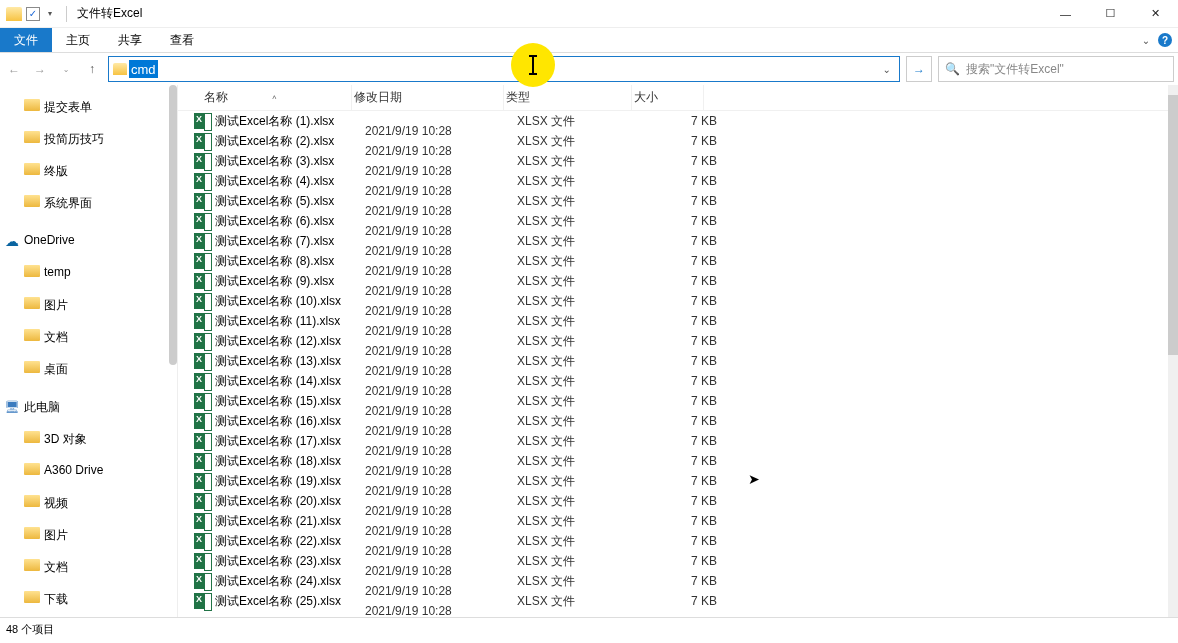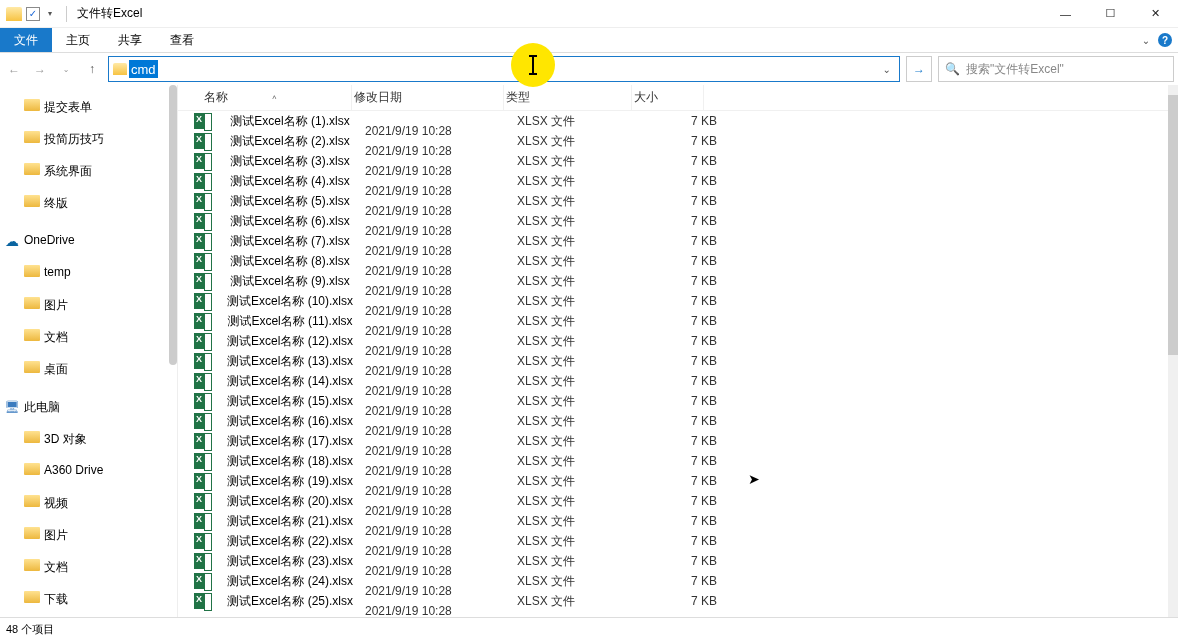--- a/index.html
+++ b/index.html
@@ -52,21 +52,21 @@
     .col-type { width: 128px; }
     .col-size { width: 72px; text-align: right; }
     .sort-asc { font-size: 8px; color: #666; margin-left: 4px;}
     .col-border { border-right: 1px solid #f0f0f0; height: 100%; display: flex; align-items: center; padding-left: 2px;}
 
     .filelist { flex:1; overflow: hidden;}
     .file-row { display: flex; align-items: center; height: 20px; padding-left: 16px; font-size: 12px; }
     .file-icon { width: 16px; height: 16px; display: inline-block; background: #217346; position: relative; margin-right: 5px; }
     .file-icon::before { content: 'X'; position: absolute; left: 2px; top: 1px; color: #fff; font-size: 9px; font-weight: bold; }
     .file-icon::after { content: ''; position: absolute; right: -2px; top: 0; width: 6px; height: 16px; background: #fff; border: 1px solid #217346;}
-    .cell-name { width: 150px; white-space: nowrap; text-align: center;}
+    .cell-name { width: 150px; white-space: nowrap;}
     .cell-date { width: 152px; color: #333; margin-top: 19px;}
     .cell-type { width: 128px; color: #333;}
     .cell-size { width: 72px; text-align: right; color: #333;}
     .file-scroll { position:absolute; right:0; top:0; width:10px; height:100%; background:#f0f0f0;}
     .file-scroll-thumb { position:absolute; right:0; top:10px; width:10px; height:260px; background:#ccc;}
 
     .statusbar { height: 24px; border-top: 1px solid #ddd; display: flex; align-items: center; padding: 0 6px; font-size: 11px; }
 
     .highlight-circle { position: absolute; width: 44px; height: 44px; background: #ffe600; border-radius: 50%; left: 511px; top: 43px; z-index: 50; display: flex; align-items: center; justify-content: center; }
     .text-cursor { width: 2px; height: 18px; background: #000; position: relative; }
@@ -131,25 +131,25 @@
         <div class="tree-item indent1">
           <span class="icon-folder"></span>
           <span>提交表单</span>
         </div>
         <div class="tree-item indent1">
           <span class="icon-folder"></span>
           <span>投简历技巧</span>
         </div>
         <div class="tree-item indent1">
           <span class="icon-folder"></span>
+          <span>终版</span>
+        </div>
+        <div class="tree-item indent1">
+          <span class="icon-folder"></span>
           <span>系统界面</span>
-        </div>
-        <div class="tree-item indent1">
-          <span class="icon-folder"></span>
-          <span>终版</span>
         </div>
       </div>
     <div class="tree-gap"></div>
     <div class="tree-item">
       <span class="icon-sm icon-onedrive">☁</span>
       <span>OneDrive</span>
     </div>
     <div id="sidebar-block2">
         <div class="tree-item indent1">
           <span class="icon-folder"></span>

